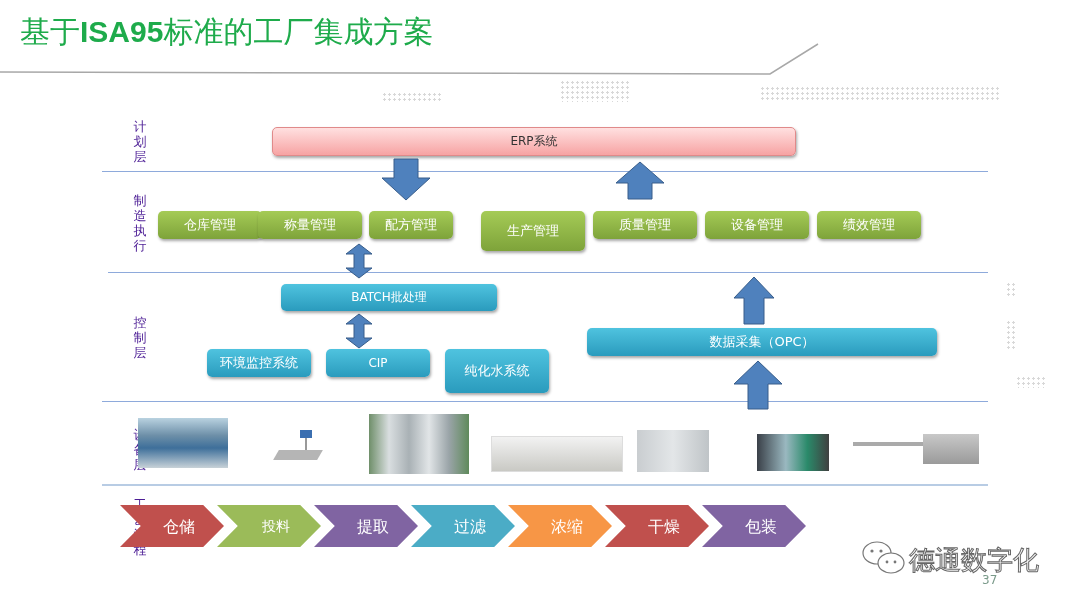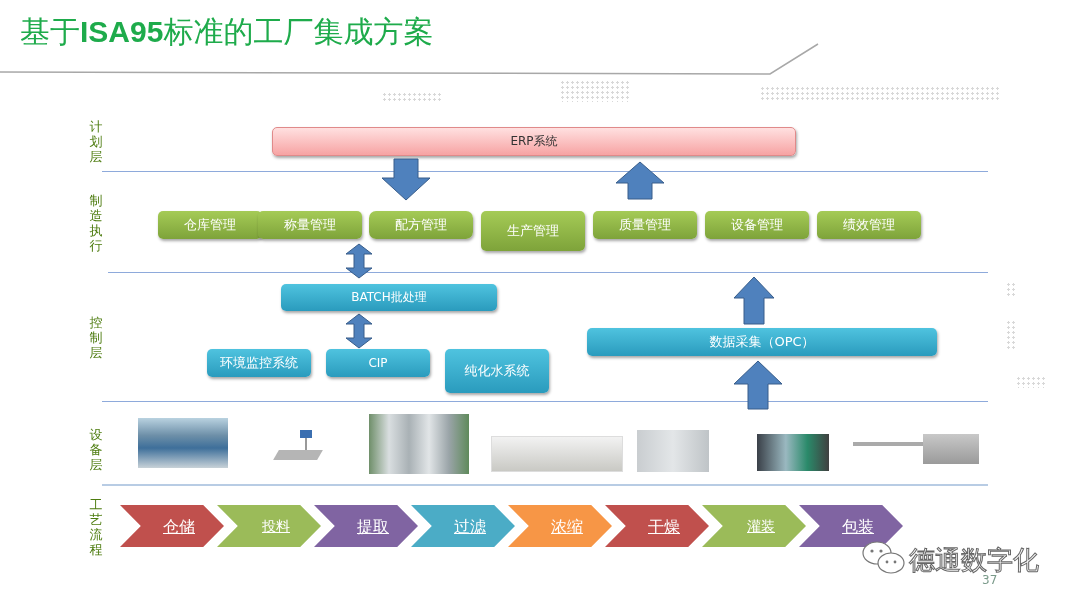--- a/index.html
+++ b/index.html
@@ -1,31 +1,31 @@
 <!DOCTYPE html>
 <html><head>
 <meta charset="utf-8">
 <style>
   html, body { margin: 0; padding: 0; background: #ffffff; }
   body { width: 1080px; height: 608px; position: relative; overflow: hidden;
          font-family: "DejaVu Sans", "Liberation Sans", sans-serif; }
   .abs { position: absolute; }
   .title { left: 20px; top: 12px; font-size: 30px; color: #1eab4b; letter-spacing: 0px; white-space: nowrap; }
   .title b { font-family: "Liberation Sans", sans-serif; font-weight: 700; }
-  .layer-label { font-size: 13px; color: #4d7c0f; width: 16px; line-height: 15px; text-align: center; word-break: break-all; }
+  .layer-label { font-size: 13px; color: #4c1d95; width: 16px; line-height: 15px; text-align: center; word-break: break-all; margin-left: 44px; }
   .sep { height: 1px; background: #8eaadb; }
   .sep.thick { height: 2px; background: #b8cce4; }
   .box { display: flex; align-items: center; justify-content: center; font-size: 13px; color: #fff;
          border-radius: 5px; box-shadow: 1px 2px 3px rgba(0,0,0,0.35); white-space: nowrap; }
   .erp { background: linear-gradient(#ffe0e0, #f7a3a3); color: #333; border: 1px solid #e08a8a; font-size: 12px; text-align: right; }
   .green { background: linear-gradient(#a5cb56, #7ea33a); }
   .blue { background: linear-gradient(#4fc3df, #2a9bbd); font-size: 12px; margin-left: 16px; }
   .chevron { height: 42px; display: flex; align-items: center; justify-content: center; color: #fff; font-size: 16px;
              clip-path: polygon(0 0, 80% 0, 100% 50%, 80% 100%, 0 100%, 20% 50%); }
-  .chevron span { padding-left: 14px; text-align: center; line-height: 17px; text-decoration: underline; }
+  .chevron span { padding-left: 14px; text-align: center; line-height: 17px; }
   .dots { background-image: radial-gradient(circle, #d8d8d8 1.1px, transparent 1.3px); background-size: 5px 5px; }
   .watermark { font-size: 26px; color: #fff; -webkit-text-stroke: 1px #666; white-space: nowrap; }
   .pagenum { font-size: 12px; color: #7a9a8a; }
 </style>
 </head>
 <body>
 
 <div class="abs title"><span>基于</span><b>ISA95</b><span>标准的工厂集成方案</span></div>
 
 <svg class="abs" style="left:0;top:40px;" width="1080" height="40">
@@ -55,21 +55,21 @@
 
 <svg class="abs" style="left:380px;top:158px;" width="52" height="44">
   <polygon points="14,1 38,1 38,20 50,20 26,42 2,20 14,20" fill="#4f81bd" stroke="#385d8a" stroke-width="1"></polygon>
 </svg>
 <svg class="abs" style="left:614px;top:161px;" width="52" height="40">
   <polygon points="26,1 50,22 38,22 38,38 14,38 14,22 2,22" fill="#4f81bd" stroke="#385d8a" stroke-width="1"></polygon>
 </svg>
 
 <div class="abs box green" style="left:158px;top:211px;width:104px;height:28px;">仓库管理</div>
 <div class="abs box green" style="left:258px;top:211px;width:104px;height:28px;">称量管理</div>
-<div class="abs box green" style="left:369px;top:211px;width:104px;height:28px;border-radius:7px;">配方管理</div>
+<div class="abs box green" style="left:369px;top:211px;width:84px;height:28px;">配方管理</div>
 <div class="abs box green" style="left:481px;top:211px;width:104px;height:40px;">生产管理</div>
 <div class="abs box green" style="left:593px;top:211px;width:104px;height:28px;">质量管理</div>
 <div class="abs box green" style="left:705px;top:211px;width:104px;height:28px;">设备管理</div>
 <div class="abs box green" style="left:817px;top:211px;width:104px;height:28px;">绩效管理</div>
 
 <svg class="abs" style="left:344px;top:243px;" width="30" height="36">
   <polygon points="15,1 28,11 20,11 20,25 28,25 15,35 2,25 10,25 10,11 2,11" fill="#4f81bd" stroke="#385d8a" stroke-width="1"></polygon>
 </svg>
 <svg class="abs" style="left:344px;top:313px;" width="30" height="36">
   <polygon points="15,1 28,11 20,11 20,25 28,25 15,35 2,25 10,25 10,11 2,11" fill="#4f81bd" stroke="#385d8a" stroke-width="1"></polygon>
@@ -115,23 +115,20 @@
     </div>
   <div class="chevron" style="width:104px;margin-right:-7px;background:#4bacc6;">
       <span>过滤</span>
     </div>
   <div class="chevron" style="width:104px;margin-right:-7px;background:#f79646;">
       <span>浓缩</span>
     </div>
   <div class="chevron" style="width:104px;margin-right:-7px;background:#c0504d;">
       <span>干燥</span>
     </div>
-  <div class="chevron" style="width:104px;margin-right:-7px;background:#9bbb59;font-size:14px;">
-      <span>灌装</span>
-    </div>
   <div class="chevron" style="width:104px;margin-right:-7px;background:#8064a2;">
       <span>包装</span>
     </div>
 </div>
 
 <svg class="abs" style="left:860px;top:540px;" width="48" height="36">
   <ellipse cx="17" cy="13" rx="14" ry="11" fill="#fff" stroke="#777" stroke-width="1.2"></ellipse>
   <ellipse cx="31" cy="23" rx="13" ry="10" fill="#fff" stroke="#777" stroke-width="1.2"></ellipse>
   <circle cx="12" cy="11" r="1.6" fill="#777"></circle>
     <circle cx="21" cy="11" r="1.6" fill="#777"></circle>

